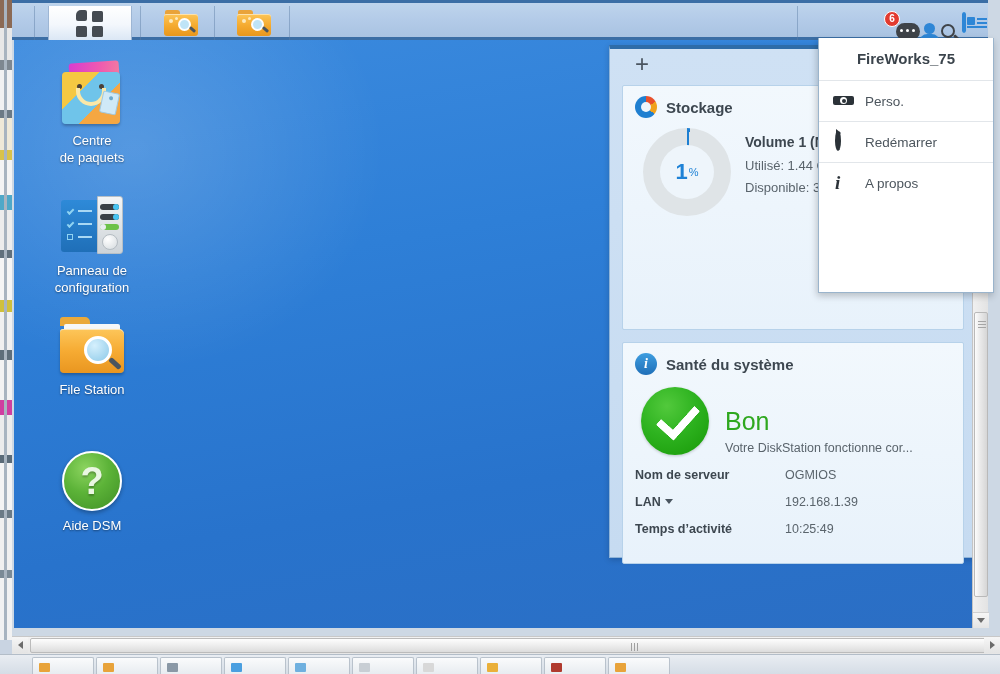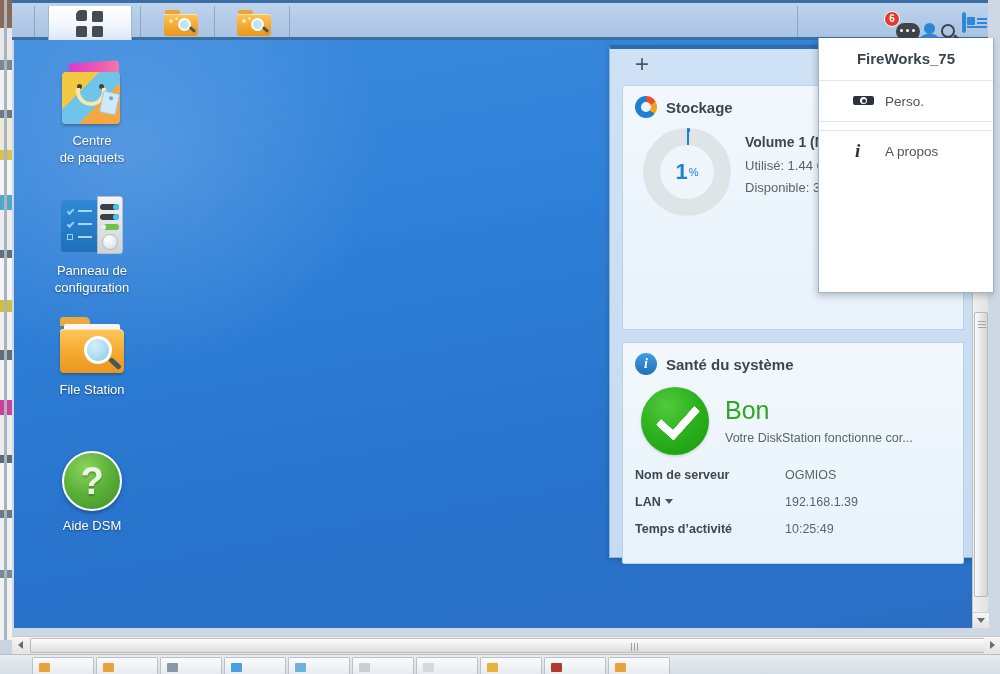--- a/index.html
+++ b/index.html
@@ -325,21 +325,21 @@
     background:#eef5fb;
     display:flex; align-items:center; justify-content:center;
   }
   .donut .pct{ font-size:22px; font-weight:bold; color:#1e82d6; }
   .donut .pctu{ font-size:11px; color:#1e82d6; margin-left:1px; }
 
   .vol-info{ padding-top:6px; font-size:13px; color:#5a646c; }
   .vol-name{ font-size:14px; font-weight:bold; color:#3d4750; margin-bottom:8px; white-space:nowrap;}
   .vol-line{ margin-bottom:7px; white-space:nowrap; }
 
-  .health-body{ display:flex; align-items:center; gap:16px; padding:6px 12px 0 18px; }
+  .health-body{ display:flex; align-items:flex-end; gap:16px; padding:6px 12px 0 18px; }
   .check{
     width:68px; height:68px; border-radius:50%; flex:none;
     background: radial-gradient(circle at 38% 28%, #52c93c 0%, #2eb320 45%, #179806 100%);
     position:relative; box-shadow: 0 1px 3px rgba(0,0,0,.2);
   }
   .check:after{
     content:""; position:absolute; left:17px; top:19px; width:32px; height:16px;
     border-left:8px solid #fff; border-bottom:8px solid #fff;
     transform: rotate(-48deg); border-radius:2px;
   }
@@ -359,21 +359,21 @@
     box-shadow: -1px 3px 7px rgba(0,0,0,.22);
     z-index:20;
   }
   #um-title{
     text-align:center; font-size:15px; font-weight:bold; color:#3b444c;
     padding:12px 0 13px 0;
   }
   .um-group{ border-top:1px solid #e2e6ea; padding: 4px 0; }
   .um-item{
     display:flex; align-items:center; gap:12px; height:32px;
-    padding-left:36px; font-size:13.5px; color:#4c555d; cursor:pointer;
+    padding-left:16px; font-size:13.5px; color:#4c555d; cursor:pointer;
   }
   .um-ico{ width:18px; height:18px; flex:none; position:relative; color:#2b3238; }
 
   .gear{ width:17px;height:17px;border-radius:4px;background:#2b3238; position:relative;}
   .gear:before{content:"";position:absolute;left:-2px;top:4px;width:21px;height:9px;background:#2b3238;border-radius:2px;}
   .gear:after{content:"";position:absolute;left:5px;top:5px;width:7px;height:7px;background:#fff;border-radius:50%;}
   .gear .in{position:absolute;left:6.5px;top:6.5px;width:4px;height:4px;background:#2b3238;border-radius:50%;z-index:2;}
 
   .reload{width:17px;height:17px;border:3px solid #2b3238;border-radius:50%;
     border-top-color:transparent; position:relative; transform:rotate(20deg);}
@@ -650,20 +650,24 @@
     <div id="um-title">FireWorks_75</div>
 
     <div class="um-group">
       <div class="um-item">
         <span class="um-ico"><span class="gear"><span class="in"></span></span></span>
         <span>Perso.</span>
       </div>
     </div>
 
     <div class="um-group">
+      <div class="um-item">
+        <span class="um-ico"><span class="reload"></span></span>
+        <span>Redémarrer</span>
+      </div>
     </div>
 
     <div class="um-group">
       <div class="um-item">
         <span class="um-ico"><span class="infoi">i</span></span>
         <span>A propos</span>
       </div>
     </div>
 
   </div>

